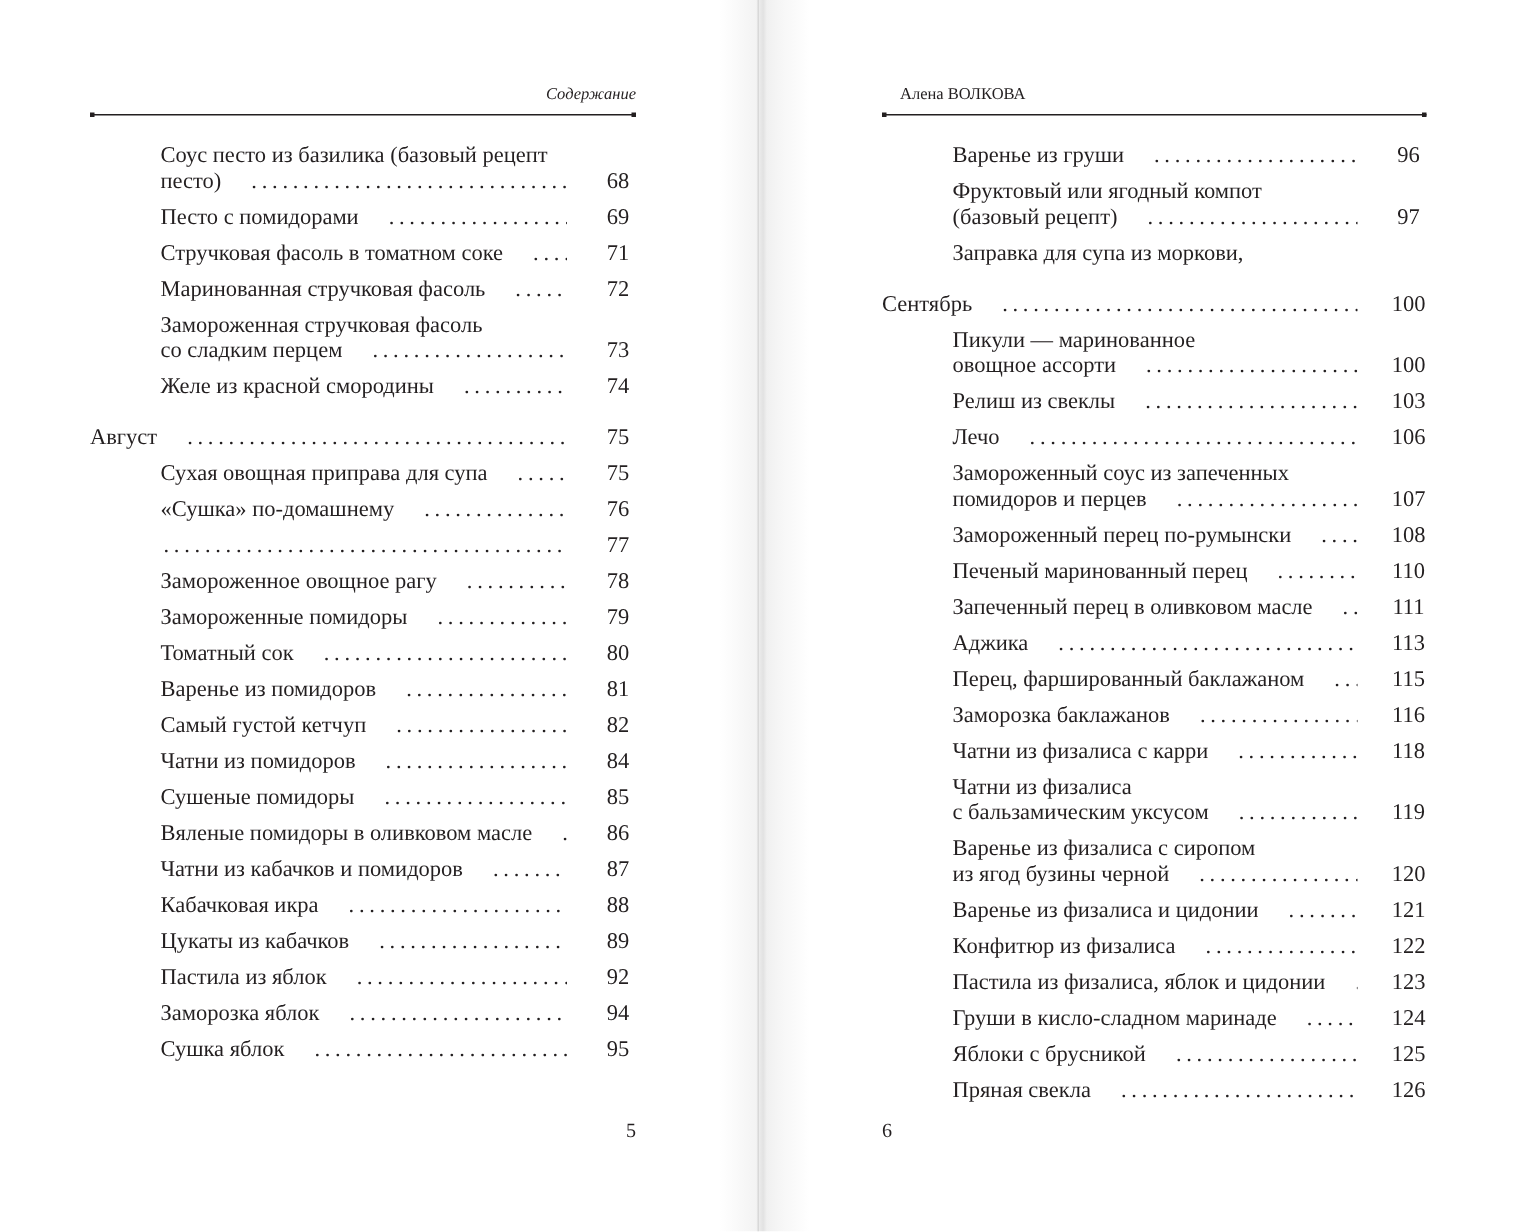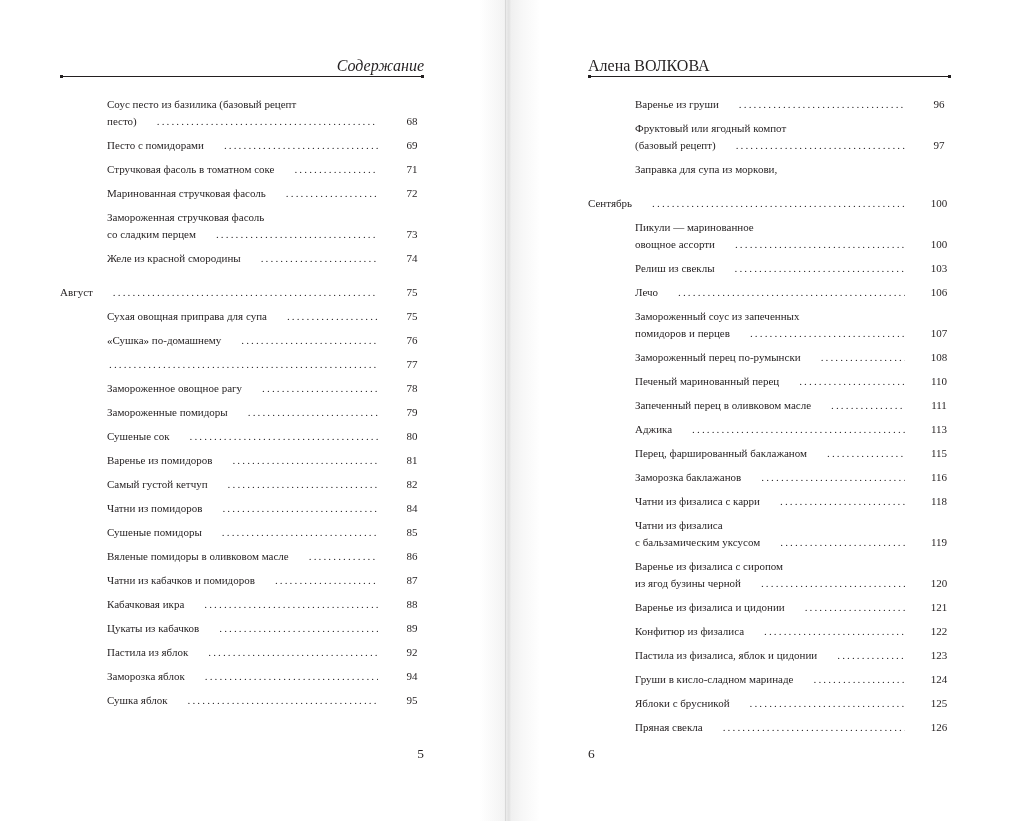--- a/index.html
+++ b/index.html
@@ -4,28 +4,28 @@
 <style>
   html,body{margin:0;padding:0;}
   body{width:1013px;height:821px;background:#ffffff;position:relative;overflow:hidden;
     font-family:"Liberation Serif","DejaVu Serif",serif;color:#231f20;}
   .gutter{position:absolute;top:0;left:480px;width:60px;height:821px;
     background:linear-gradient(to right,#ffffff 0%,#f3f3f3 40%,#e2e2e2 48%,#f0f0f0 52%,#f7f7f7 70%,#ffffff 100%);}
   .gutter-line{position:absolute;top:0;left:505px;width:1px;height:821px;background:#d8d8d8;}
   .page{position:absolute;top:0;height:821px;}
   .page.left{left:60px;width:364px;}
   .page.right{left:588px;width:363px;}
-  .running-head{position:absolute;top:57px;font-size:16px;white-space:nowrap;}
+  .running-head{position:absolute;top:57px;font-size:11px;white-space:nowrap;}
   .page.left .running-head{right:0;font-style:italic;}
-  .page.right .running-head{left:0;}
+  .page.right .running-head{left:12px;}
   .rule{position:absolute;top:76px;left:0;right:0;height:1px;background:#231f20;}
   .rule::before,.rule::after{content:"";position:absolute;top:-1px;width:3px;height:3px;background:#231f20;}
   .rule::before{left:0;} .rule::after{right:0;}
   .toc{position:absolute;top:96px;left:0;right:0;list-style:none;margin:0;padding:0;}
-  .entry{font-size:11px;line-height:17px;margin-bottom:7px;}
+  .entry{font-size:15px;line-height:17px;margin-bottom:7px;}
   .entry.section{padding-left:0;margin-top:17px;}
   .entry.sub{padding-left:47px;}
   .line{display:flex;align-items:baseline;gap:18px;}
   .first-line{display:block;}
   .t{white-space:nowrap;}
   .leader{flex:1;overflow:hidden;white-space:nowrap;margin:0 4px 0 2px;letter-spacing:2.4px;}
   .leader::before{content:". . . . . . . . . . . . . . . . . . . . . . . . . . . . . . . . . . . . . . . . . . . . . . . . . . . . . . . . . . . . . . . . . . . . . . . . . . . . . . . . . . . . . . . . .";letter-spacing:0;word-spacing:-0.6px;}
   .pg{white-space:nowrap;text-align:center;min-width:24px;}
   .folio{position:absolute;top:746px;font-size:13.4px;}
   .page.left .folio{right:0;}
@@ -121,21 +121,21 @@
       </li>
       <li class="entry sub">
         <div class="line">
           <span class="t">Замороженные помидоры</span>
           <span class="leader"></span>
           <span class="pg">79</span>
         </div>
       </li>
       <li class="entry sub">
         <div class="line">
-          <span class="t">Сушеные сок</span>
+          <span class="t">Томатный сок</span>
           <span class="leader"></span>
           <span class="pg">80</span>
         </div>
       </li>
       <li class="entry sub">
         <div class="line">
           <span class="t">Варенье из помидоров</span>
           <span class="leader"></span>
           <span class="pg">81</span>
         </div>

